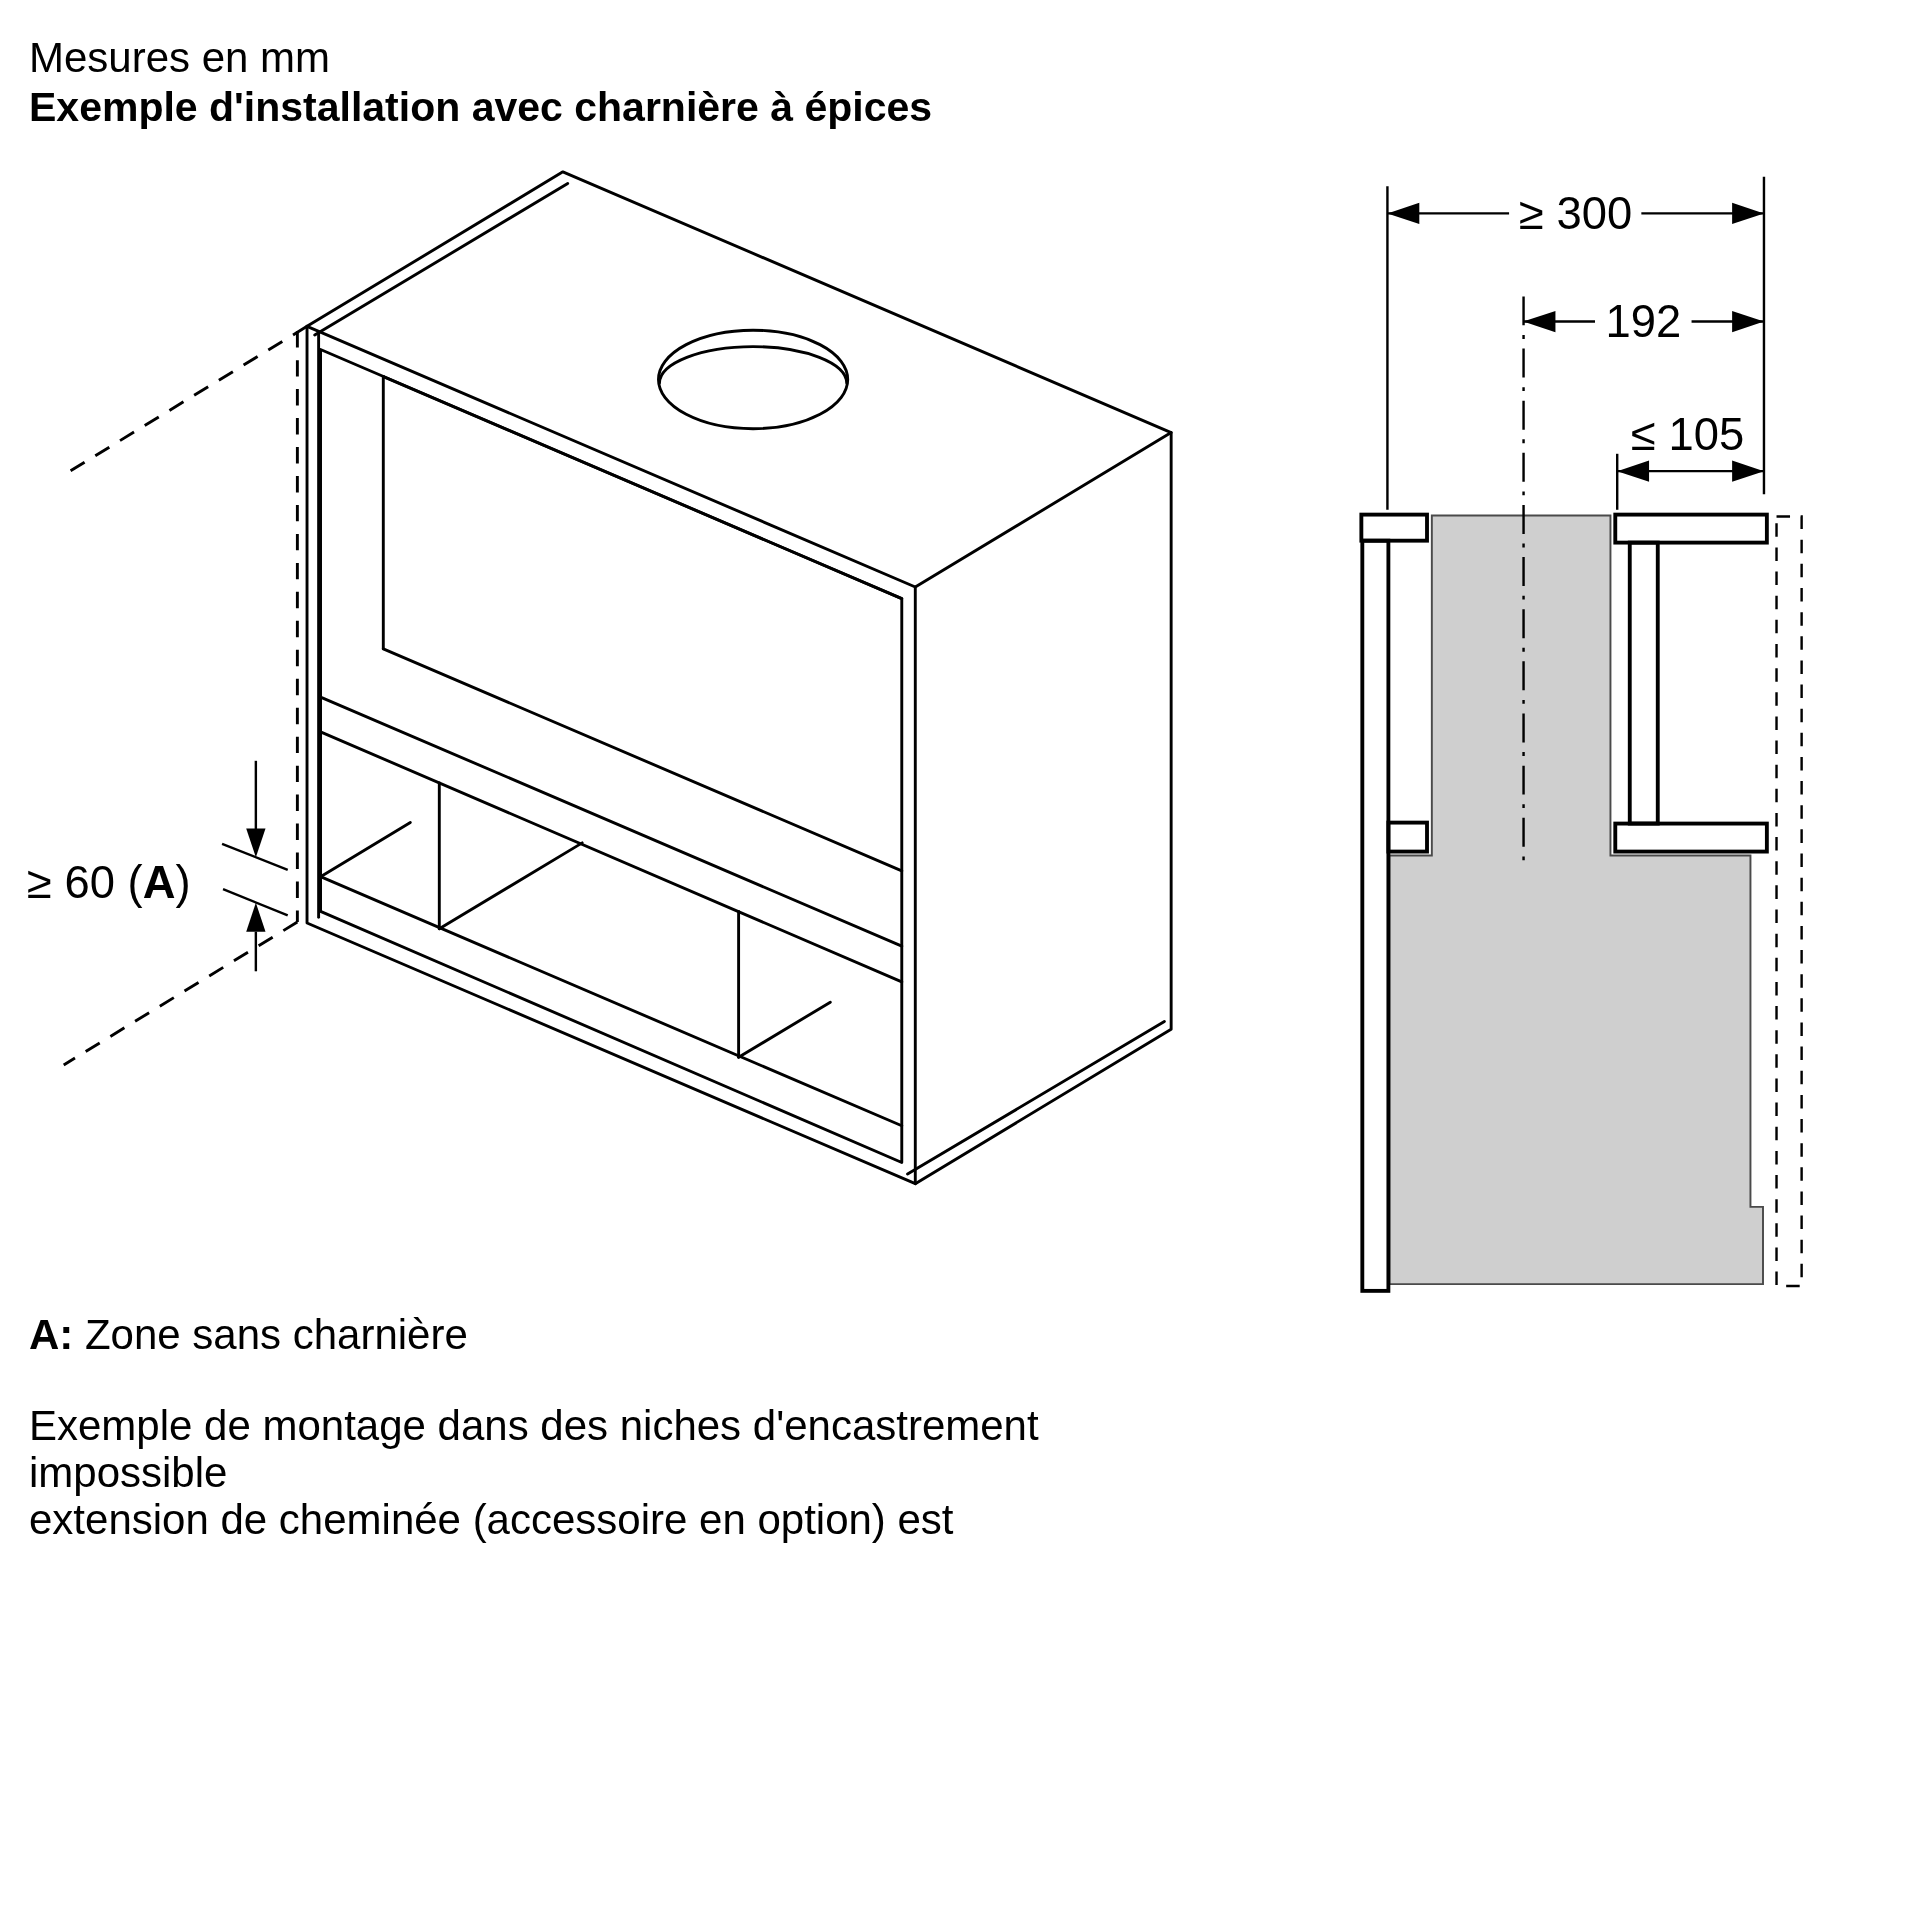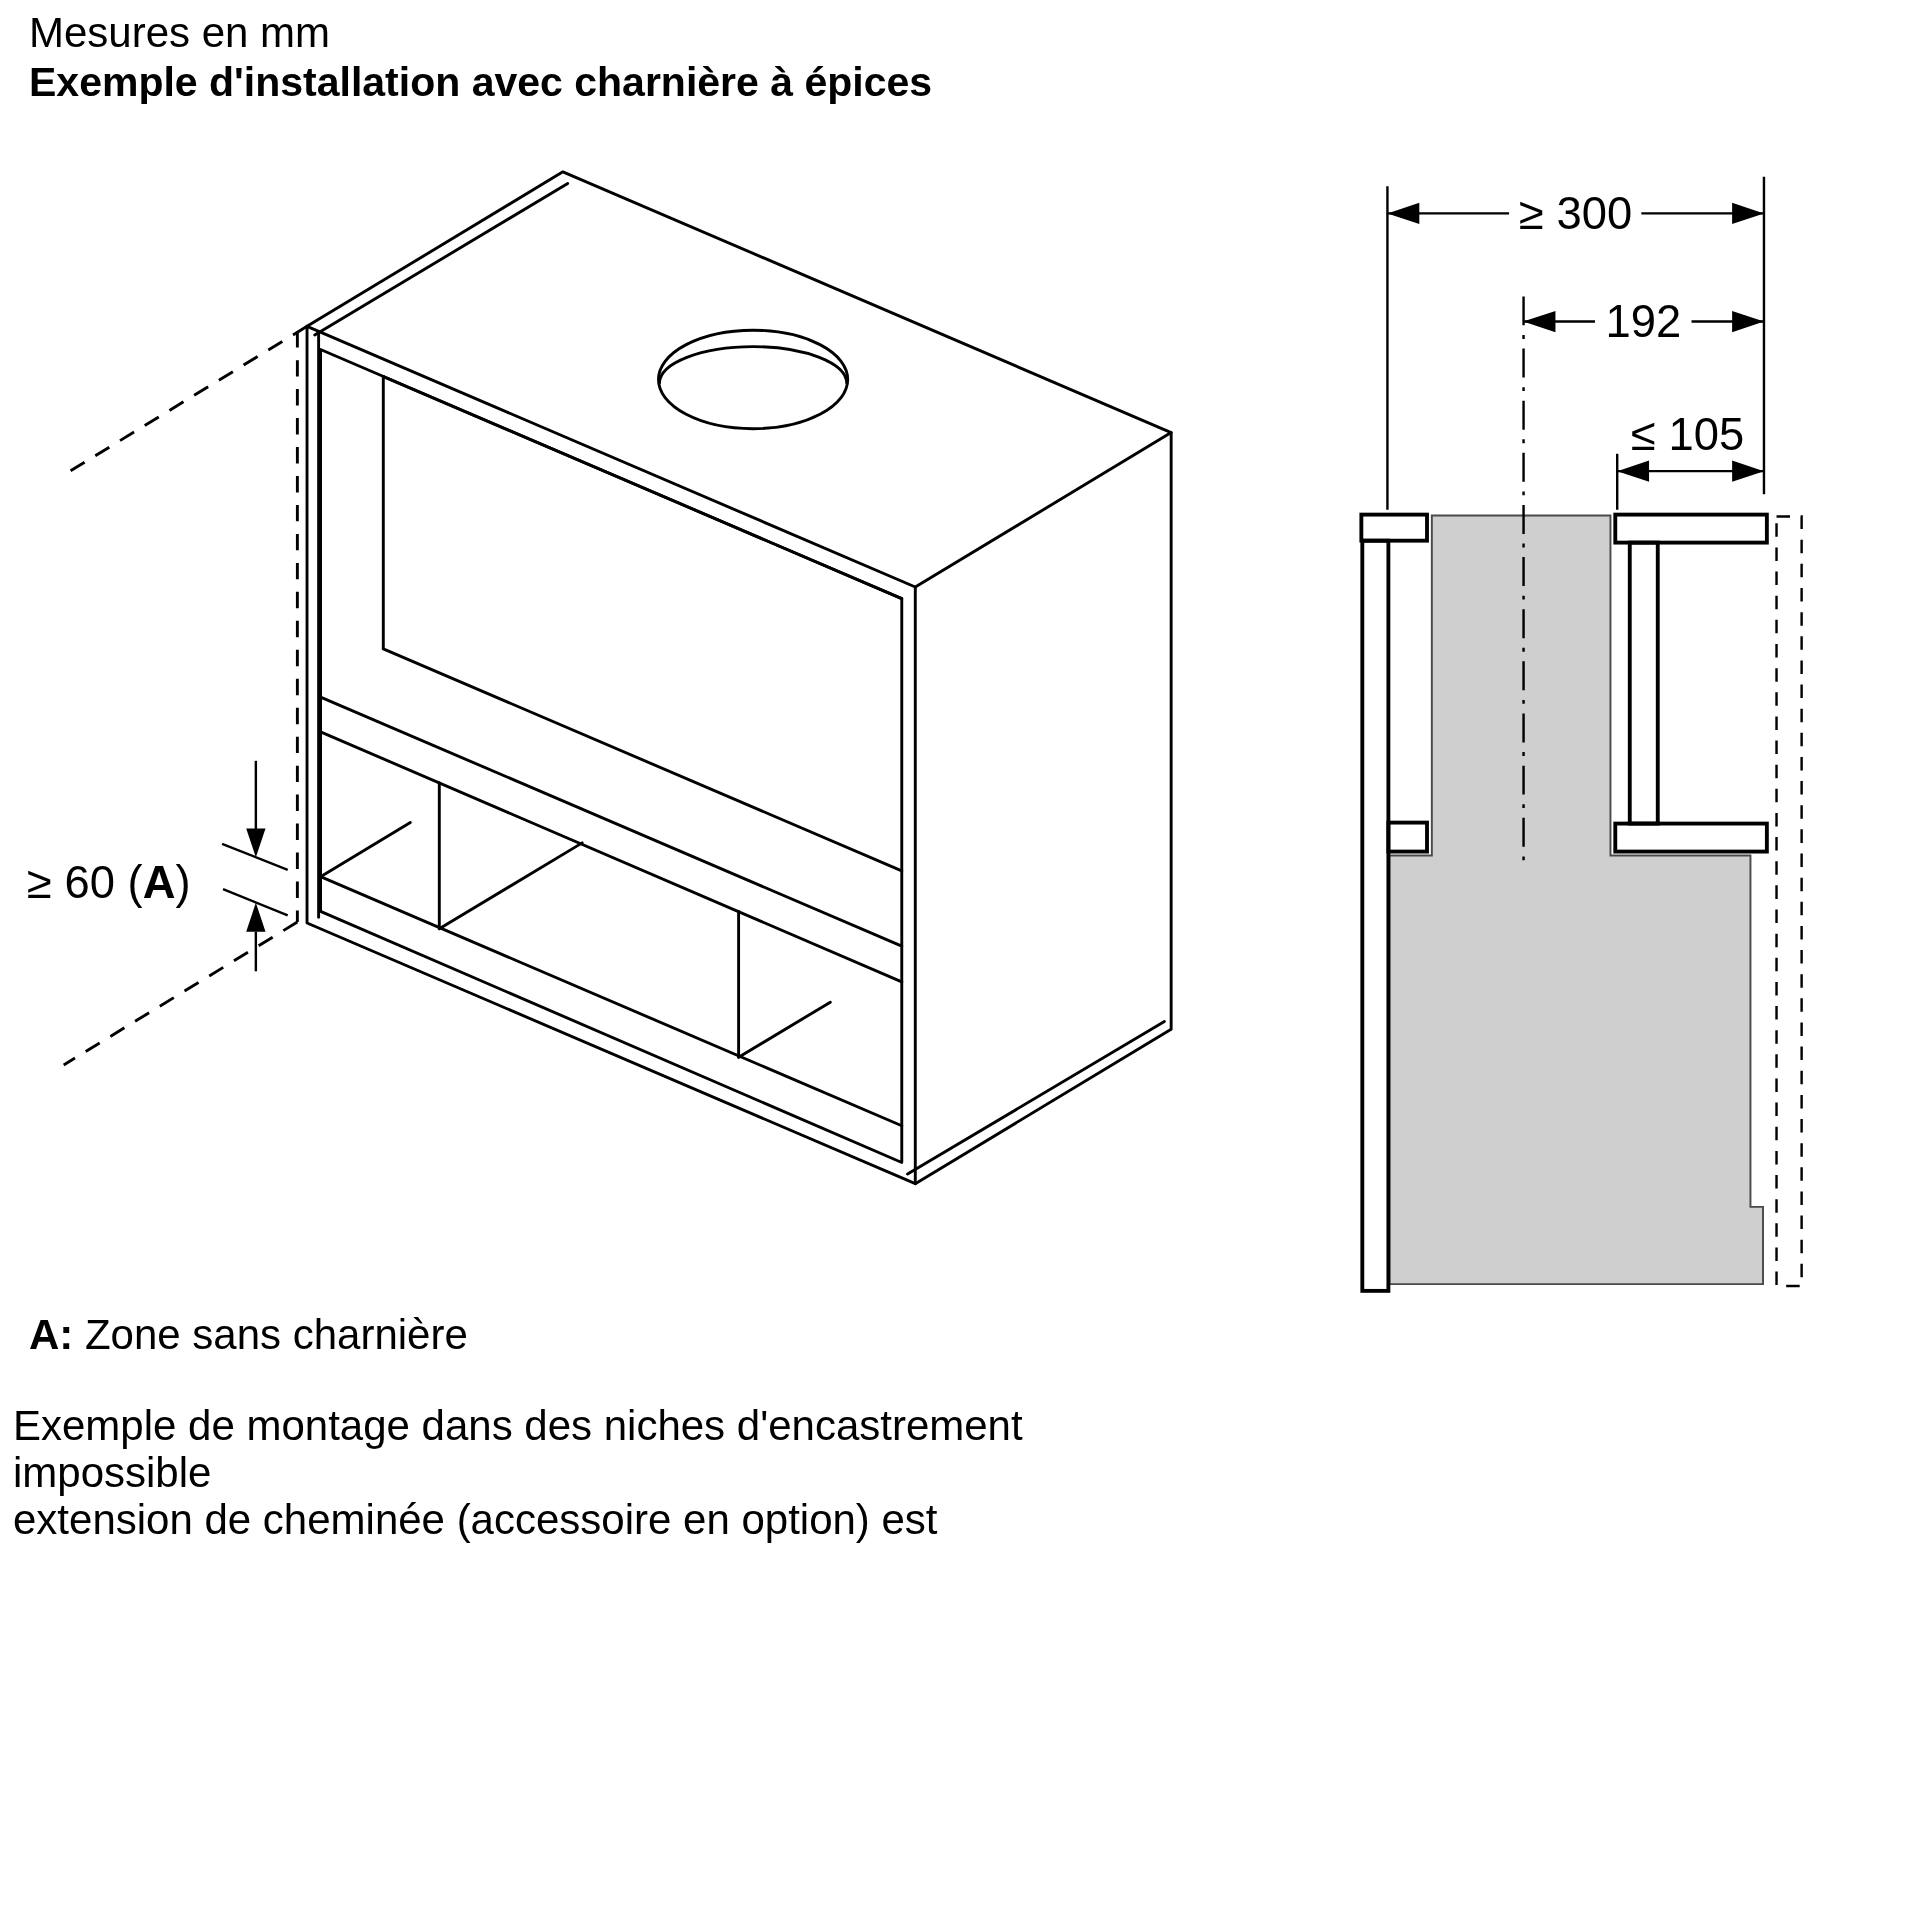--- a/index.html
+++ b/index.html
@@ -26,40 +26,41 @@
   .header-block {
     position: absolute;
     left: 29px;
     top: 7.7px;
   }
   .units-note {
     font-size: 42px;
     line-height: 50px;
     font-weight: 400;
     white-space: nowrap;
+    margin-top: 25px;
   }
   .page-title {
     font-size: 41px;
     line-height: 48px;
     font-weight: 700;
     white-space: nowrap;
   }
   .legend-block {
     position: absolute;
     left: 29px;
     top: 1311px;
     font-size: 42px;
     line-height: 48px;
     white-space: nowrap;
   }
   .legend-label { font-weight: 700; }
   .legend-text { font-weight: 400; margin-left: 11.6px; }
   .description-block {
     position: absolute;
-    left: 13px;
+    left: 29px;
     top: 1402px;
     font-size: 42px;
     line-height: 47px;
     font-weight: 400;
   }
   .description-line { white-space: nowrap; }
 
   
   .ln  { stroke: #000000; stroke-width: 3; fill: none; stroke-linecap: round; stroke-linejoin: round; }
   .dash { stroke: #000000; stroke-width: 3; fill: none; stroke-dasharray: 17 13; }

